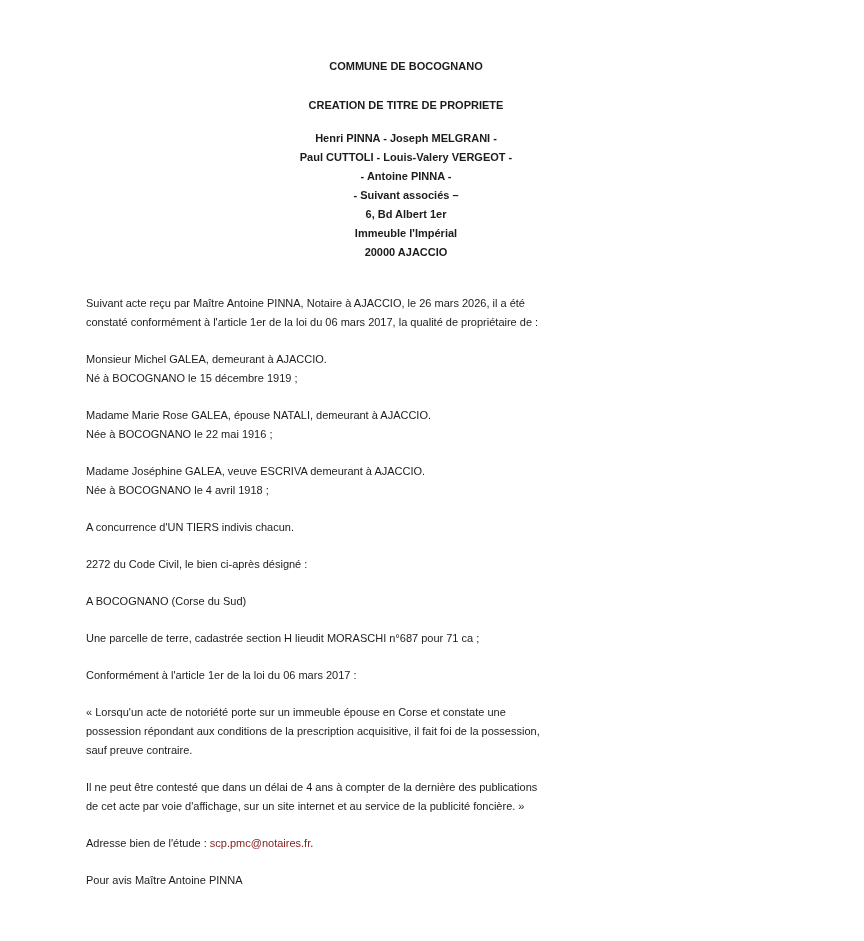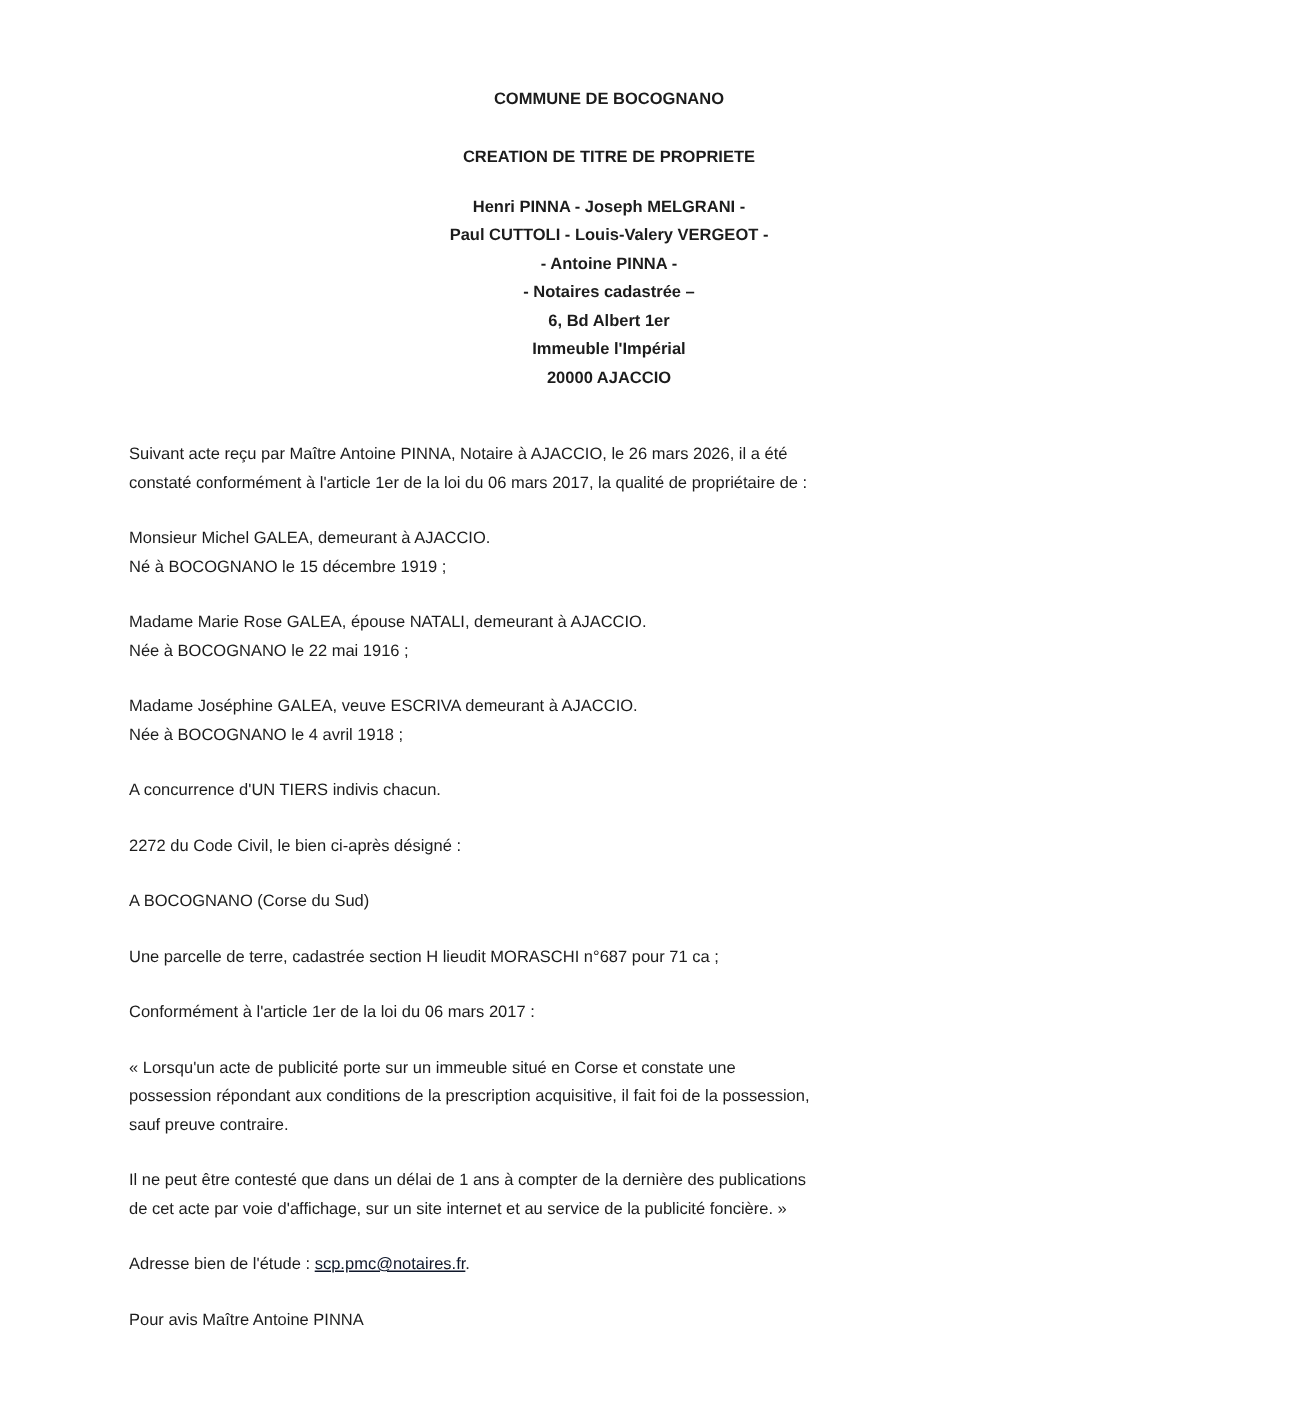--- a/index.html
+++ b/index.html
@@ -40,37 +40,36 @@
     margin-top: 32px;
     width: 700px;
   }
   .para {
     margin: 0 0 18px 0;
   }
   .line {
     white-space: nowrap;
   }
   .email-link {
-    color: #0f172a;
-    text-decoration: underline;
+    color: #7f1d1d;
     cursor: pointer;
   }
 </style>
 </head>
 <body>
 
 <div class="page">
 
   <div class="doc-header">
     <div class="commune-line">COMMUNE DE BOCOGNANO</div>
     <div class="title-line">CREATION DE TITRE DE PROPRIETE</div>
     <div class="hdr-line">Henri PINNA - Joseph MELGRANI -</div>
     <div class="hdr-line">Paul CUTTOLI - Louis-Valery VERGEOT -</div>
     <div class="hdr-line">- Antoine PINNA -</div>
-    <div class="hdr-line">- Notaires cadastrée –</div>
+    <div class="hdr-line">- Suivant associés –</div>
     <div class="hdr-line">6, Bd Albert 1er</div>
     <div class="hdr-line">Immeuble l'Impérial</div>
     <div class="hdr-line">20000 AJACCIO</div>
   </div>
 
   <div class="doc-body">
 
     <div class="para">
       <div class="line">Suivant acte reçu par Maître Antoine PINNA, Notaire à AJACCIO, le 26 mars 2026, il a été</div>
       <div class="line">constaté conformément à l'article 1er de la loi du 06 mars 2017, la qualité de propriétaire de :</div>
@@ -105,27 +104,27 @@
 
     <div class="para">
       <div class="line">Une parcelle de terre, cadastrée section H lieudit MORASCHI n°687 pour 71 ca ;</div>
     </div>
 
     <div class="para">
       <div class="line">Conformément à l'article 1er de la loi du 06 mars 2017 :</div>
     </div>
 
     <div class="para">
-      <div class="line">« Lorsqu'un acte de publicité porte sur un immeuble situé en Corse et constate une</div>
+      <div class="line">« Lorsqu'un acte de notoriété porte sur un immeuble épouse en Corse et constate une</div>
       <div class="line">possession répondant aux conditions de la prescription acquisitive, il fait foi de la possession,</div>
       <div class="line">sauf preuve contraire.</div>
     </div>
 
     <div class="para">
-      <div class="line">Il ne peut être contesté que dans un délai de 1 ans à compter de la dernière des publications</div>
+      <div class="line">Il ne peut être contesté que dans un délai de 4 ans à compter de la dernière des publications</div>
       <div class="line">de cet acte par voie d'affichage, sur un site internet et au service de la publicité foncière. »</div>
     </div>
 
     <div class="para">
       <div class="line"><span>Adresse bien de l'étude : </span><span class="email-link">scp.pmc@notaires.fr</span><span>.</span></div>
     </div>
 
     <div class="para">
       <div class="line">Pour avis Maître Antoine PINNA</div>
     </div>

